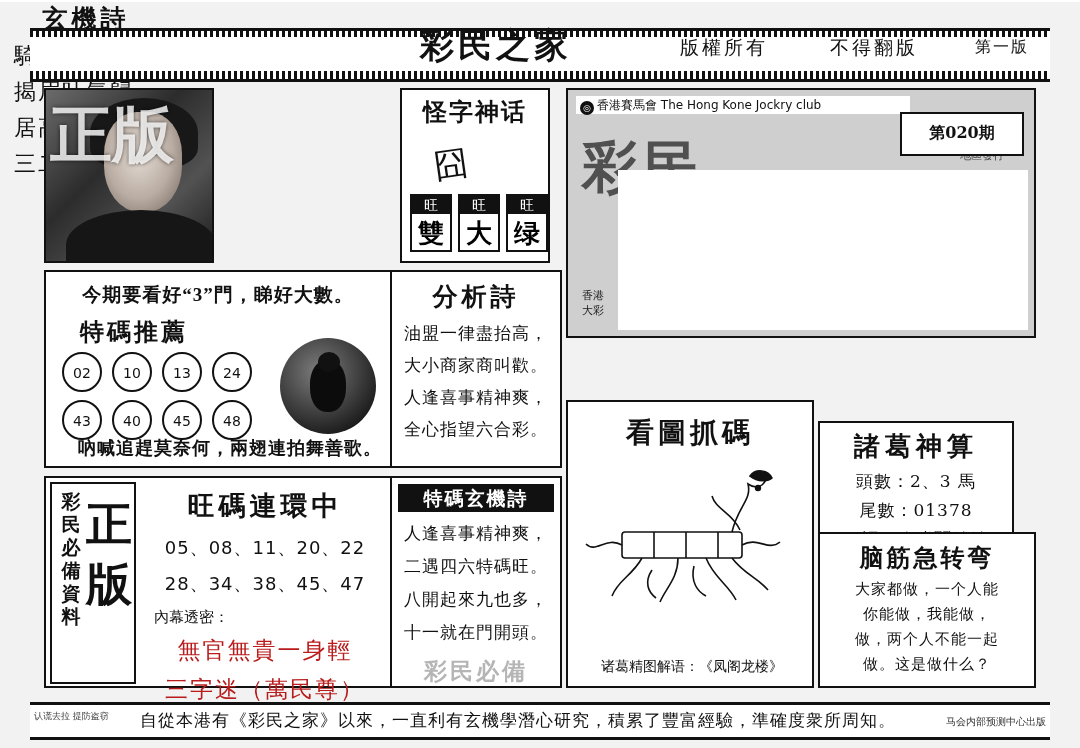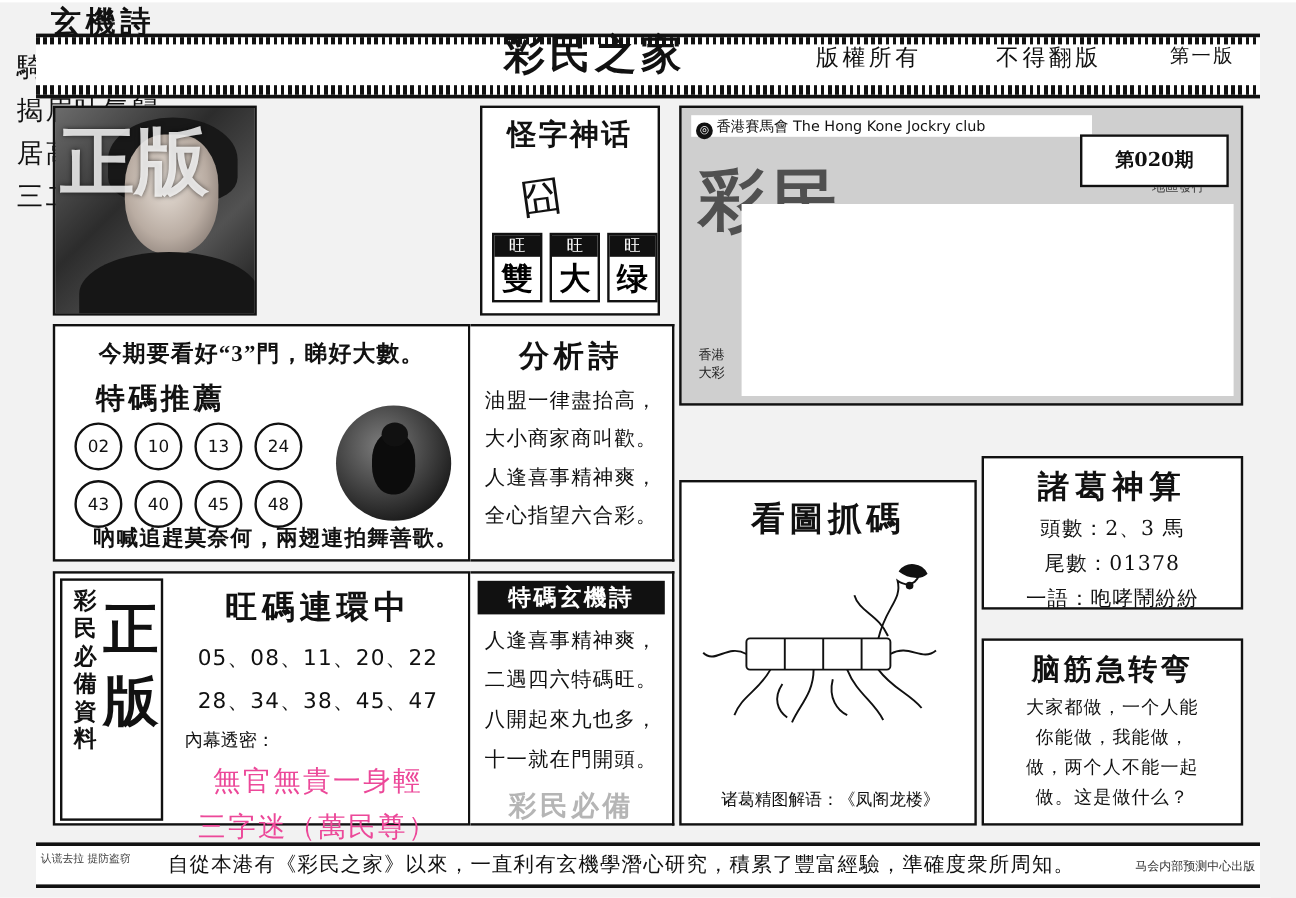--- a/index.html
+++ b/index.html
@@ -185,21 +185,21 @@
   .bl-nums{
     text-align:center;font-family:"DejaVu Sans","Liberation Sans",sans-serif;
     font-size:18px;letter-spacing:1px;color:#111;margin-top:12px;
   }
   .bl-leak{
     margin-top:12px;margin-left:12px;font-family:"DejaVu Serif","Liberation Serif",serif;
     font-size:15px;color:#111;
   }
   .bl-phrase{
     text-align:center;font-family:"DejaVu Serif","Liberation Serif",serif;
-    font-size:23px;letter-spacing:2px;color:#ec4899;margin-top:8px;
+    font-size:23px;letter-spacing:2px;color:#b91c1c;margin-top:8px;
   }
   
   #sp-box{left:392px;top:474px;width:170px;height:212px;border:2px solid #111;border-left:none;}
   .sp-title{
     margin:6px 6px 0 6px;height:28px;background:#111;color:#fff;
     font-family:"DejaVu Serif","Liberation Serif",serif;font-weight:bold;font-size:19px;
     line-height:28px;text-align:center;letter-spacing:2px;
   }
   .sp-line{
     font-family:"DejaVu Serif","Liberation Serif",serif;font-size:17px;
@@ -214,21 +214,21 @@
   .pic-title{
     text-align:center;font-family:"DejaVu Serif","Liberation Serif",serif;
     font-weight:bold;font-size:28px;letter-spacing:4px;color:#111;margin-top:12px;
   }
   .pic-art{position:absolute;left:14px;top:64px;width:218px;height:168px;}
   .pic-caption{
     position:absolute;left:0;bottom:10px;width:248px;text-align:center;
     font-family:"DejaVu Serif","Liberation Serif",serif;font-size:14px;color:#111;
   }
   
-  #zg-box{left:818px;top:378px;width:218px;height:128px;}
+  #zg-box{left:818px;top:419px;width:196px;height:128px;}
   .zg-title{
     text-align:center;font-family:"DejaVu Serif","Liberation Serif",serif;
     font-weight:bold;font-size:26px;letter-spacing:5px;color:#111;margin-top:6px;
   }
   .zg-row{
     font-family:"DejaVu Serif","Liberation Serif",serif;font-size:17px;color:#111;
     text-align:center;margin-top:6px;letter-spacing:1px;
   }
   
   #bt-box{left:818px;top:530px;width:218px;height:156px;}

